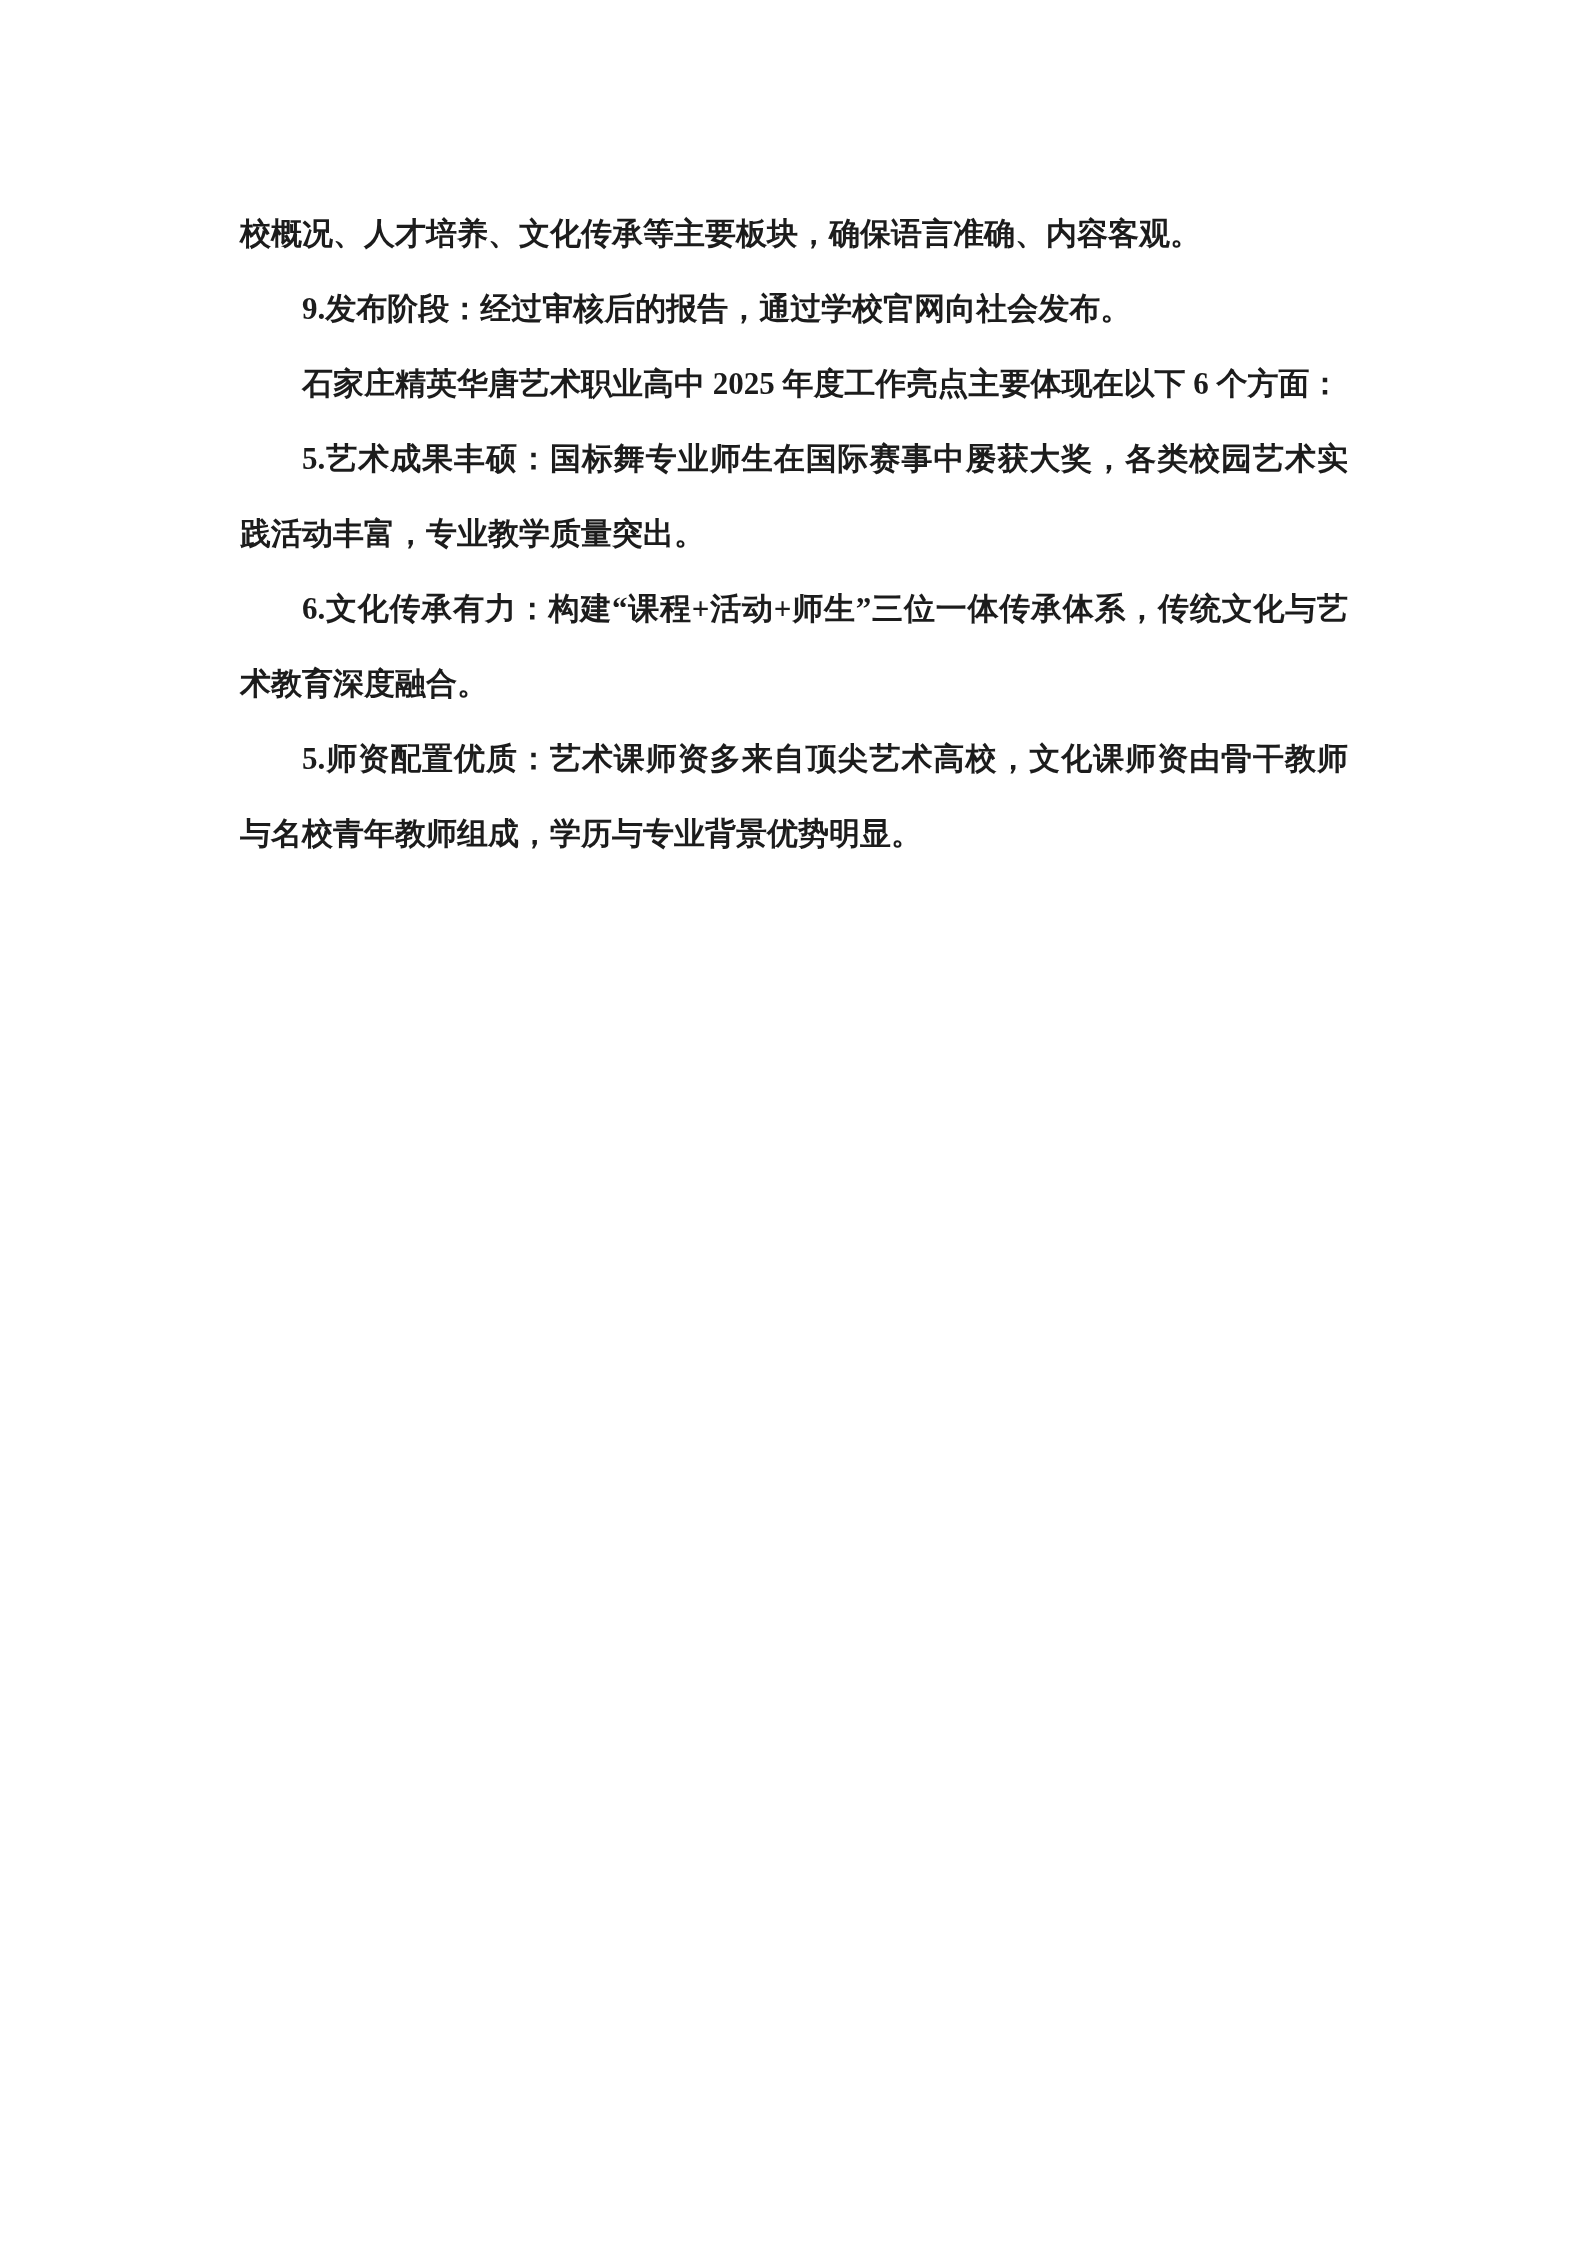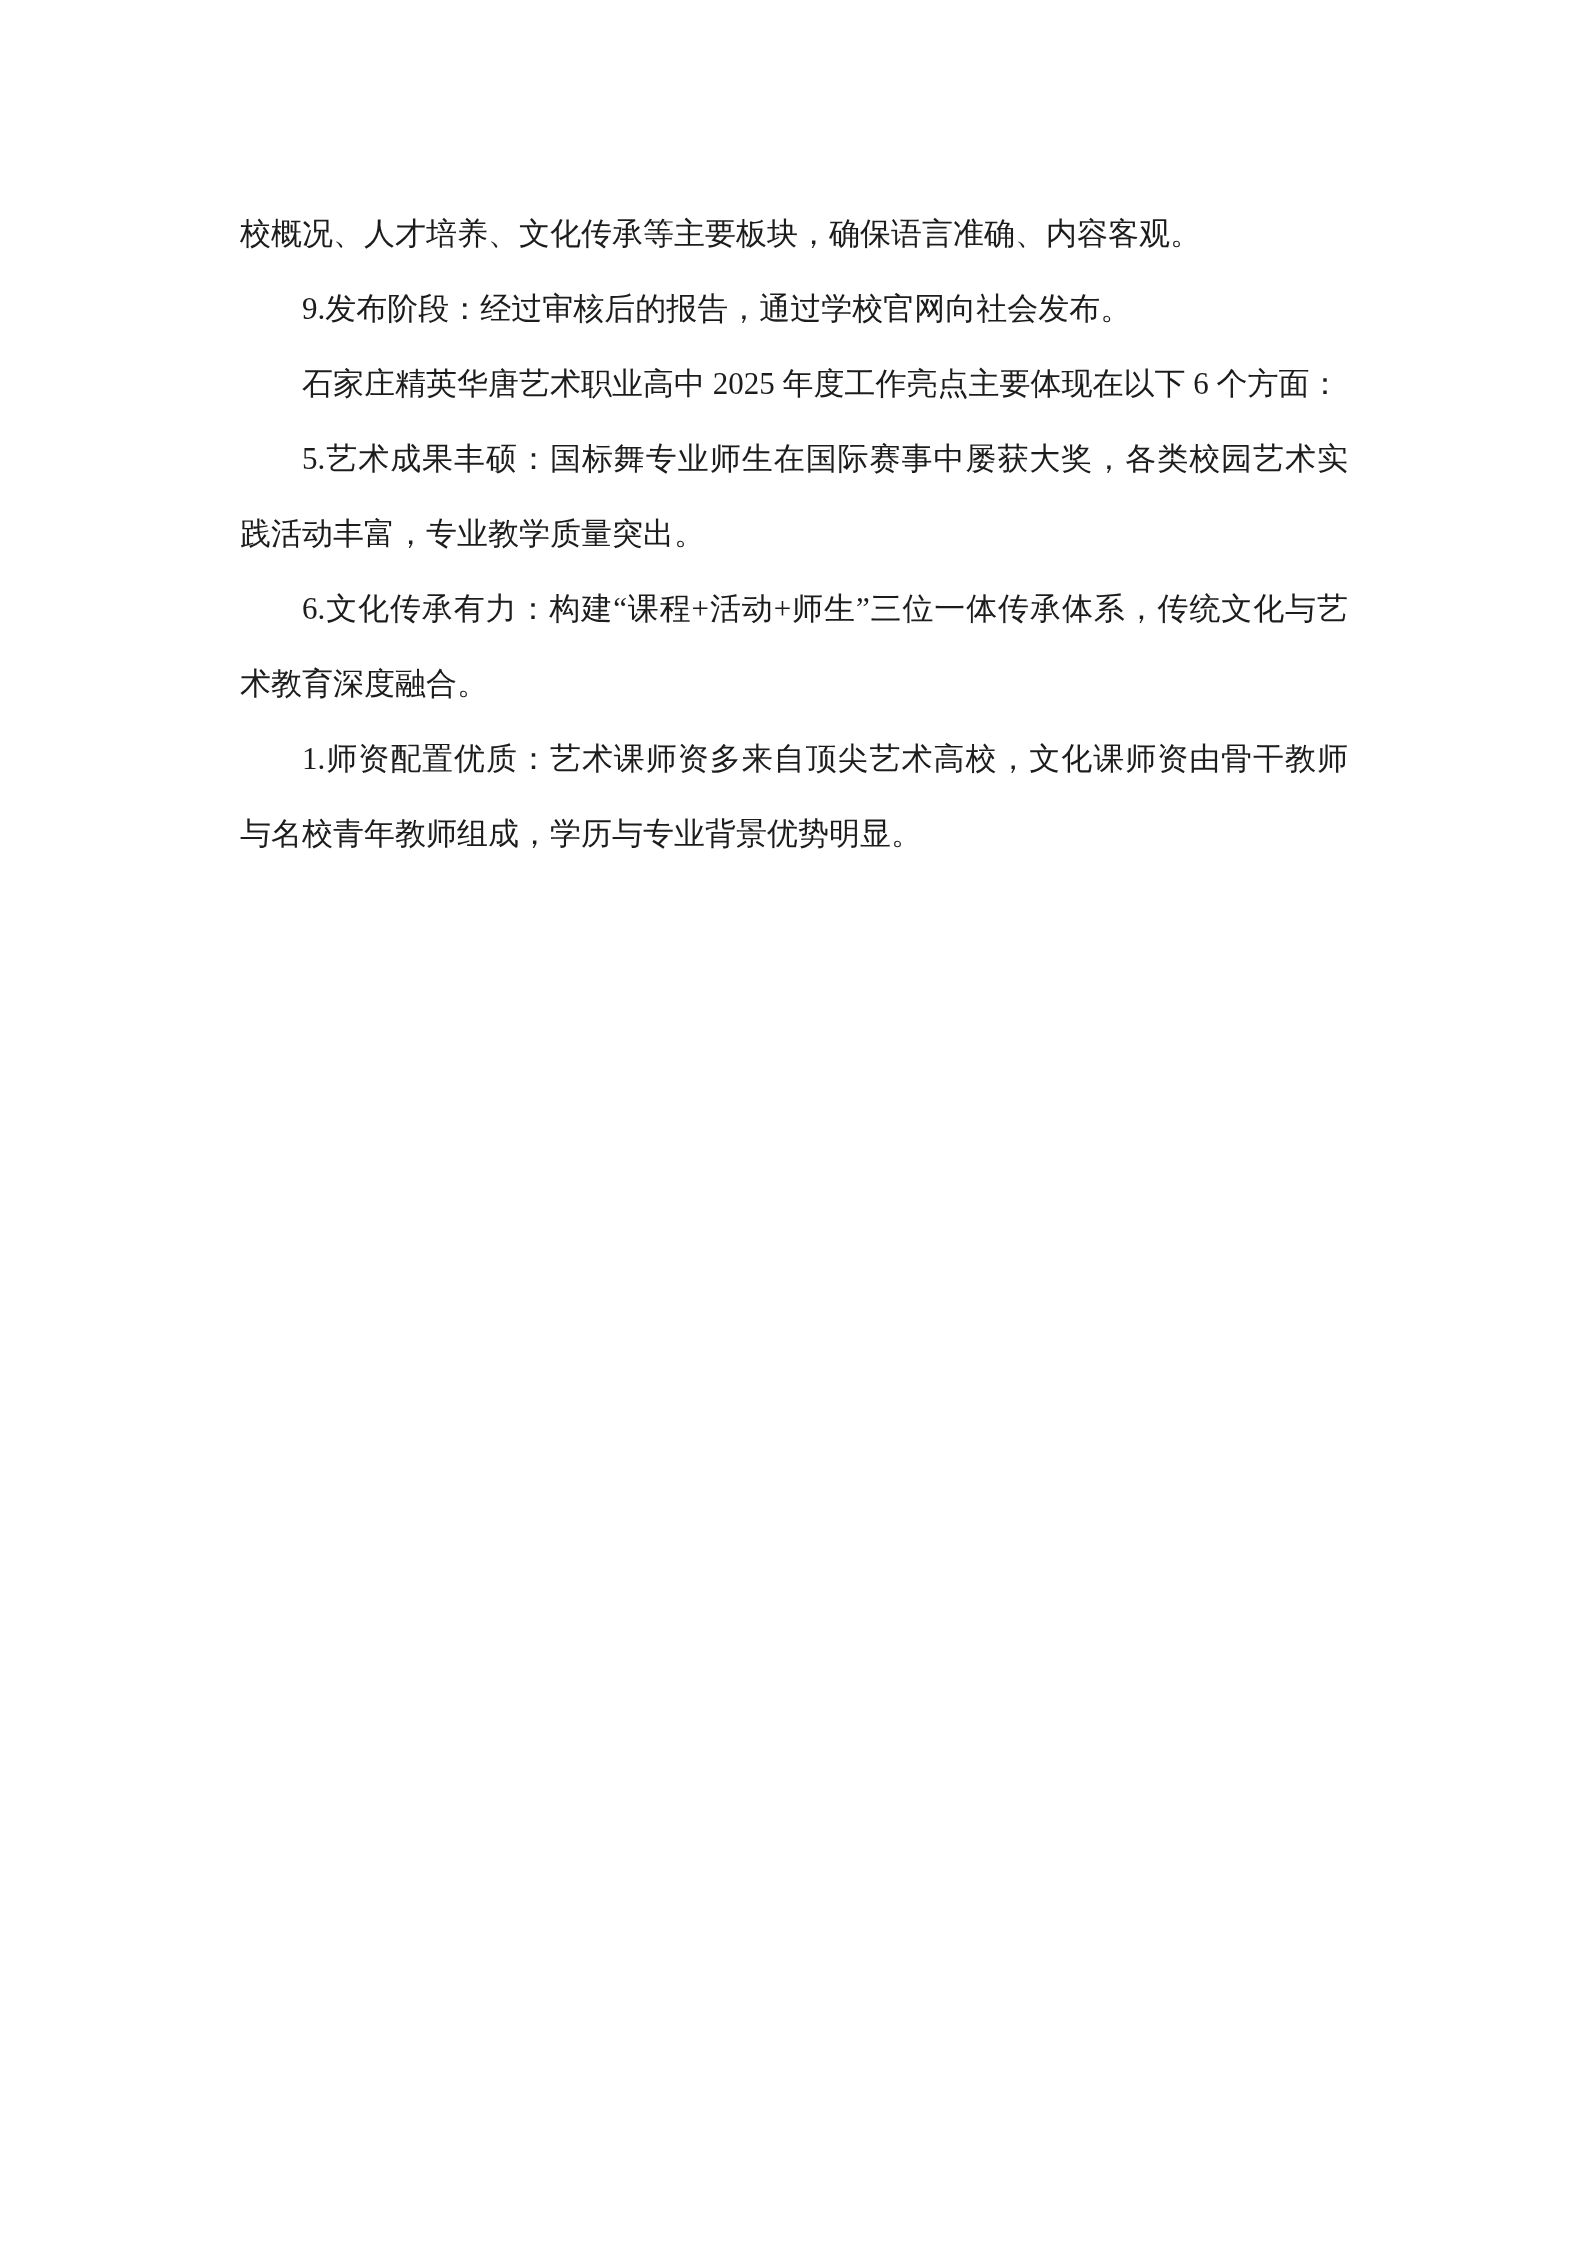--- a/index.html
+++ b/index.html
@@ -14,20 +14,21 @@
     font-family: "Liberation Serif", "DejaVu Serif", serif;
   }
   .page {
     position: absolute;
     left: 0;
     top: 0;
     width: 1587px;
     height: 2245px;
     background: #ffffff;
     overflow: hidden;
+    font-weight: bold;
   }
   .content {
     position: absolute;
     left: 240px;
     top: 196px;
     width: 1108px;
     color: #1c1c1c;
     font-size: 31px;
     line-height: 75px;
     text-align: justify;
@@ -45,15 +46,15 @@
 </head>
 <body>
 
 <div class="page">
   <div class="content" id="document-body">
       <p class="">校概况、人才培养、文化传承等主要板块，确保语言准确、内容客观。</p>
       <p class="indent">9.发布阶段：经过审核后的报告，通过学校官网向社会发布。</p>
       <p class="indent">石家庄精英华唐艺术职业高中 2025 年度工作亮点主要体现在以下 6 个方面：</p>
       <p class="indent">5.艺术成果丰硕：国标舞专业师生在国际赛事中屡获大奖，各类校园艺术实践活动丰富，专业教学质量突出。</p>
       <p class="indent">6.文化传承有力：构建“课程+活动+师生”三位一体传承体系，传统文化与艺术教育深度融合。</p>
-      <p class="indent">1.师资配置优质：艺术课师资多来自顶尖艺术高校，文化课师资由骨干教师与名校青年教师组成，学历与专业背景优势明显。</p>
+      <p class="indent">5.师资配置优质：艺术课师资多来自顶尖艺术高校，文化课师资由骨干教师与名校青年教师组成，学历与专业背景优势明显。</p>
     </div>
 </div>
 
 </body></html>

